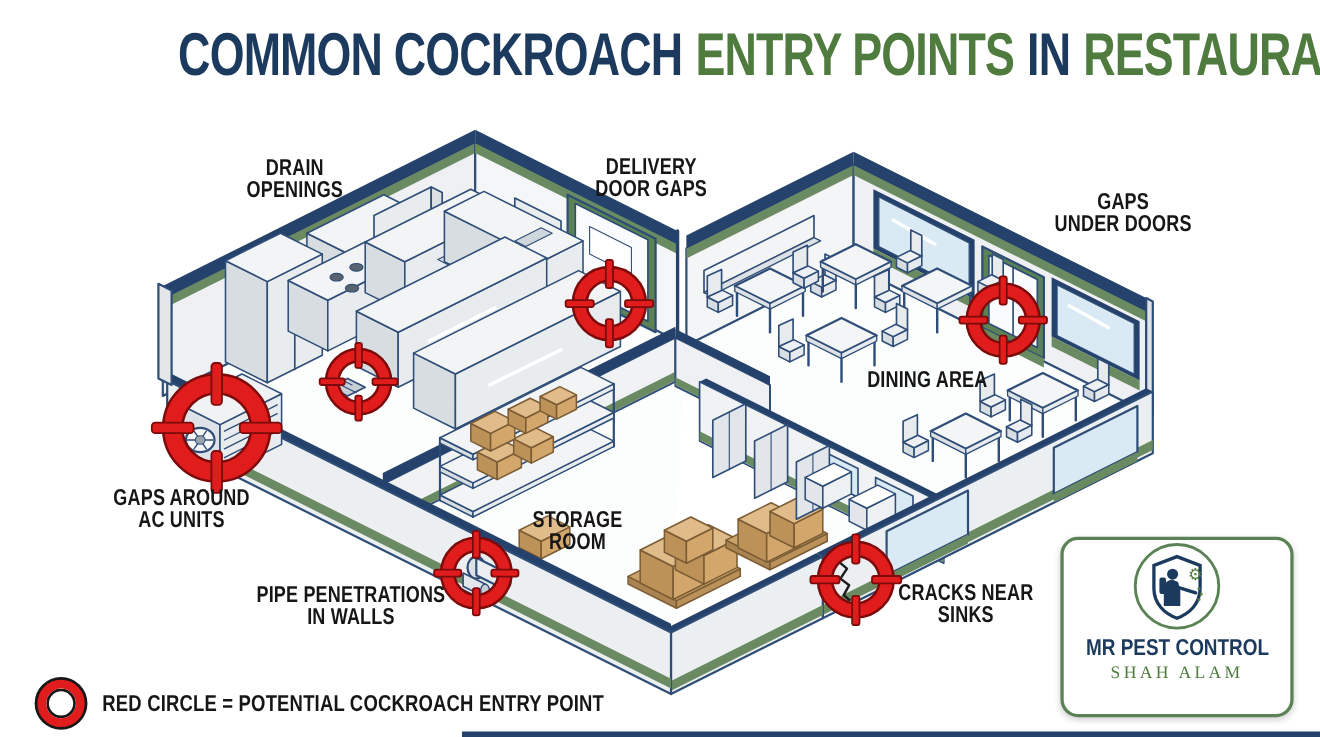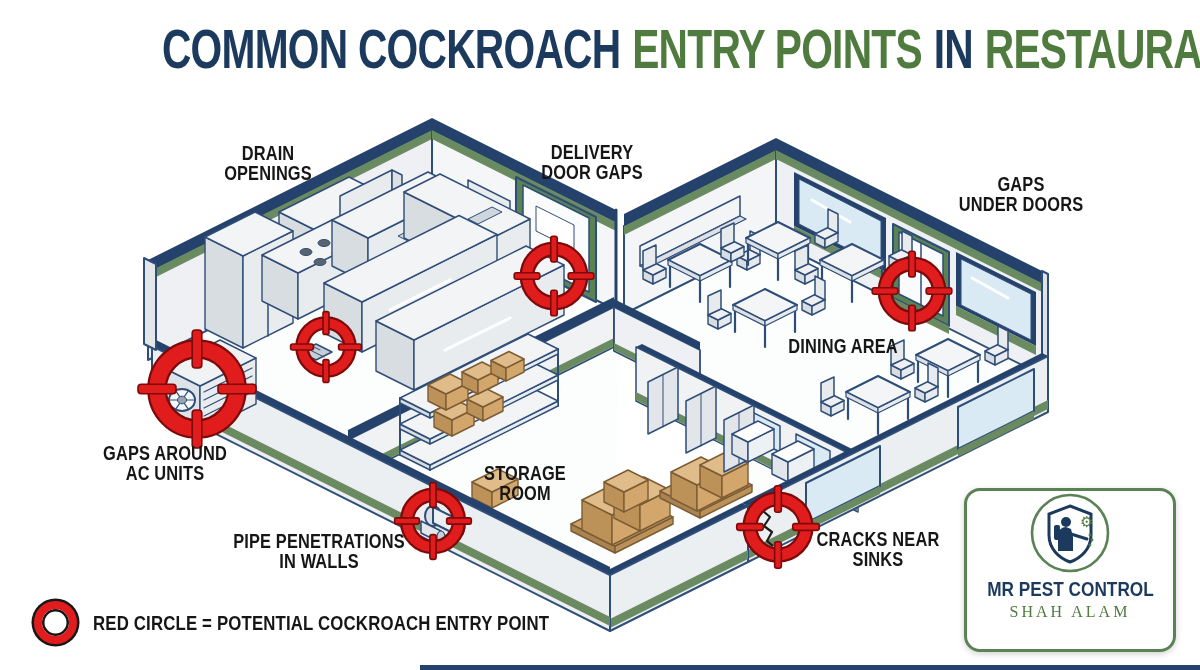--- a/index.html
+++ b/index.html
@@ -7,21 +7,21 @@
        font-family:"Liberation Sans",sans-serif;}
   #scene{position:absolute;left:0;top:0;}
   .title{position:absolute;top:22px;left:0;width:1200px;margin:0;text-align:center;
          font-size:55px;font-weight:700;letter-spacing:-1px;line-height:1.0;
          transform:scaleX(0.74);transform-origin:center;white-space:nowrap;}
   .title span{display:inline-block;margin:0 8px;}
   .navy{color:#1c3a5e;} .green{color:#4f7b3e;}
   .lbl{position:absolute;transform:translateX(-50%) scaleX(0.78);transform-origin:center top;
        font-weight:700;font-size:21px;line-height:0.95;text-align:center;color:#161616;
        white-space:pre-line;letter-spacing:0.2px;}
-  .legend{position:absolute;left:34px;top:601px;display:flex;align-items:center;gap:16px;}
+  .legend{position:absolute;left:34px;top:618px;display:flex;align-items:center;gap:16px;}
   .legend-circle{width:27px;height:27px;border-radius:50%;border:8px solid #e11c1c;
        box-shadow:0 0 0 2.5px #171717, inset 0 0 0 2.5px #171717;background:#fff;}
   .legend-text{font-weight:700;font-size:21px;color:#161616;transform:scaleX(0.8);
        transform-origin:left center;white-space:nowrap;letter-spacing:0.2px;}
   .logo-card{position:absolute;left:964px;top:488px;width:206px;height:158px;background:#fff;
        border:3px solid #5a8254;border-radius:16px;box-shadow:0 2px 6px rgba(0,0,0,.18);
        display:flex;flex-direction:column;align-items:center;}
   .logo-line1{margin-top:2px;font-weight:700;font-size:21px;color:#1c3a5e;
        transform:scaleX(0.82);white-space:nowrap;}
   .logo-line2{margin-top:2px;font-family:"Liberation Serif",serif;font-size:16px;color:#4f7b3e;

